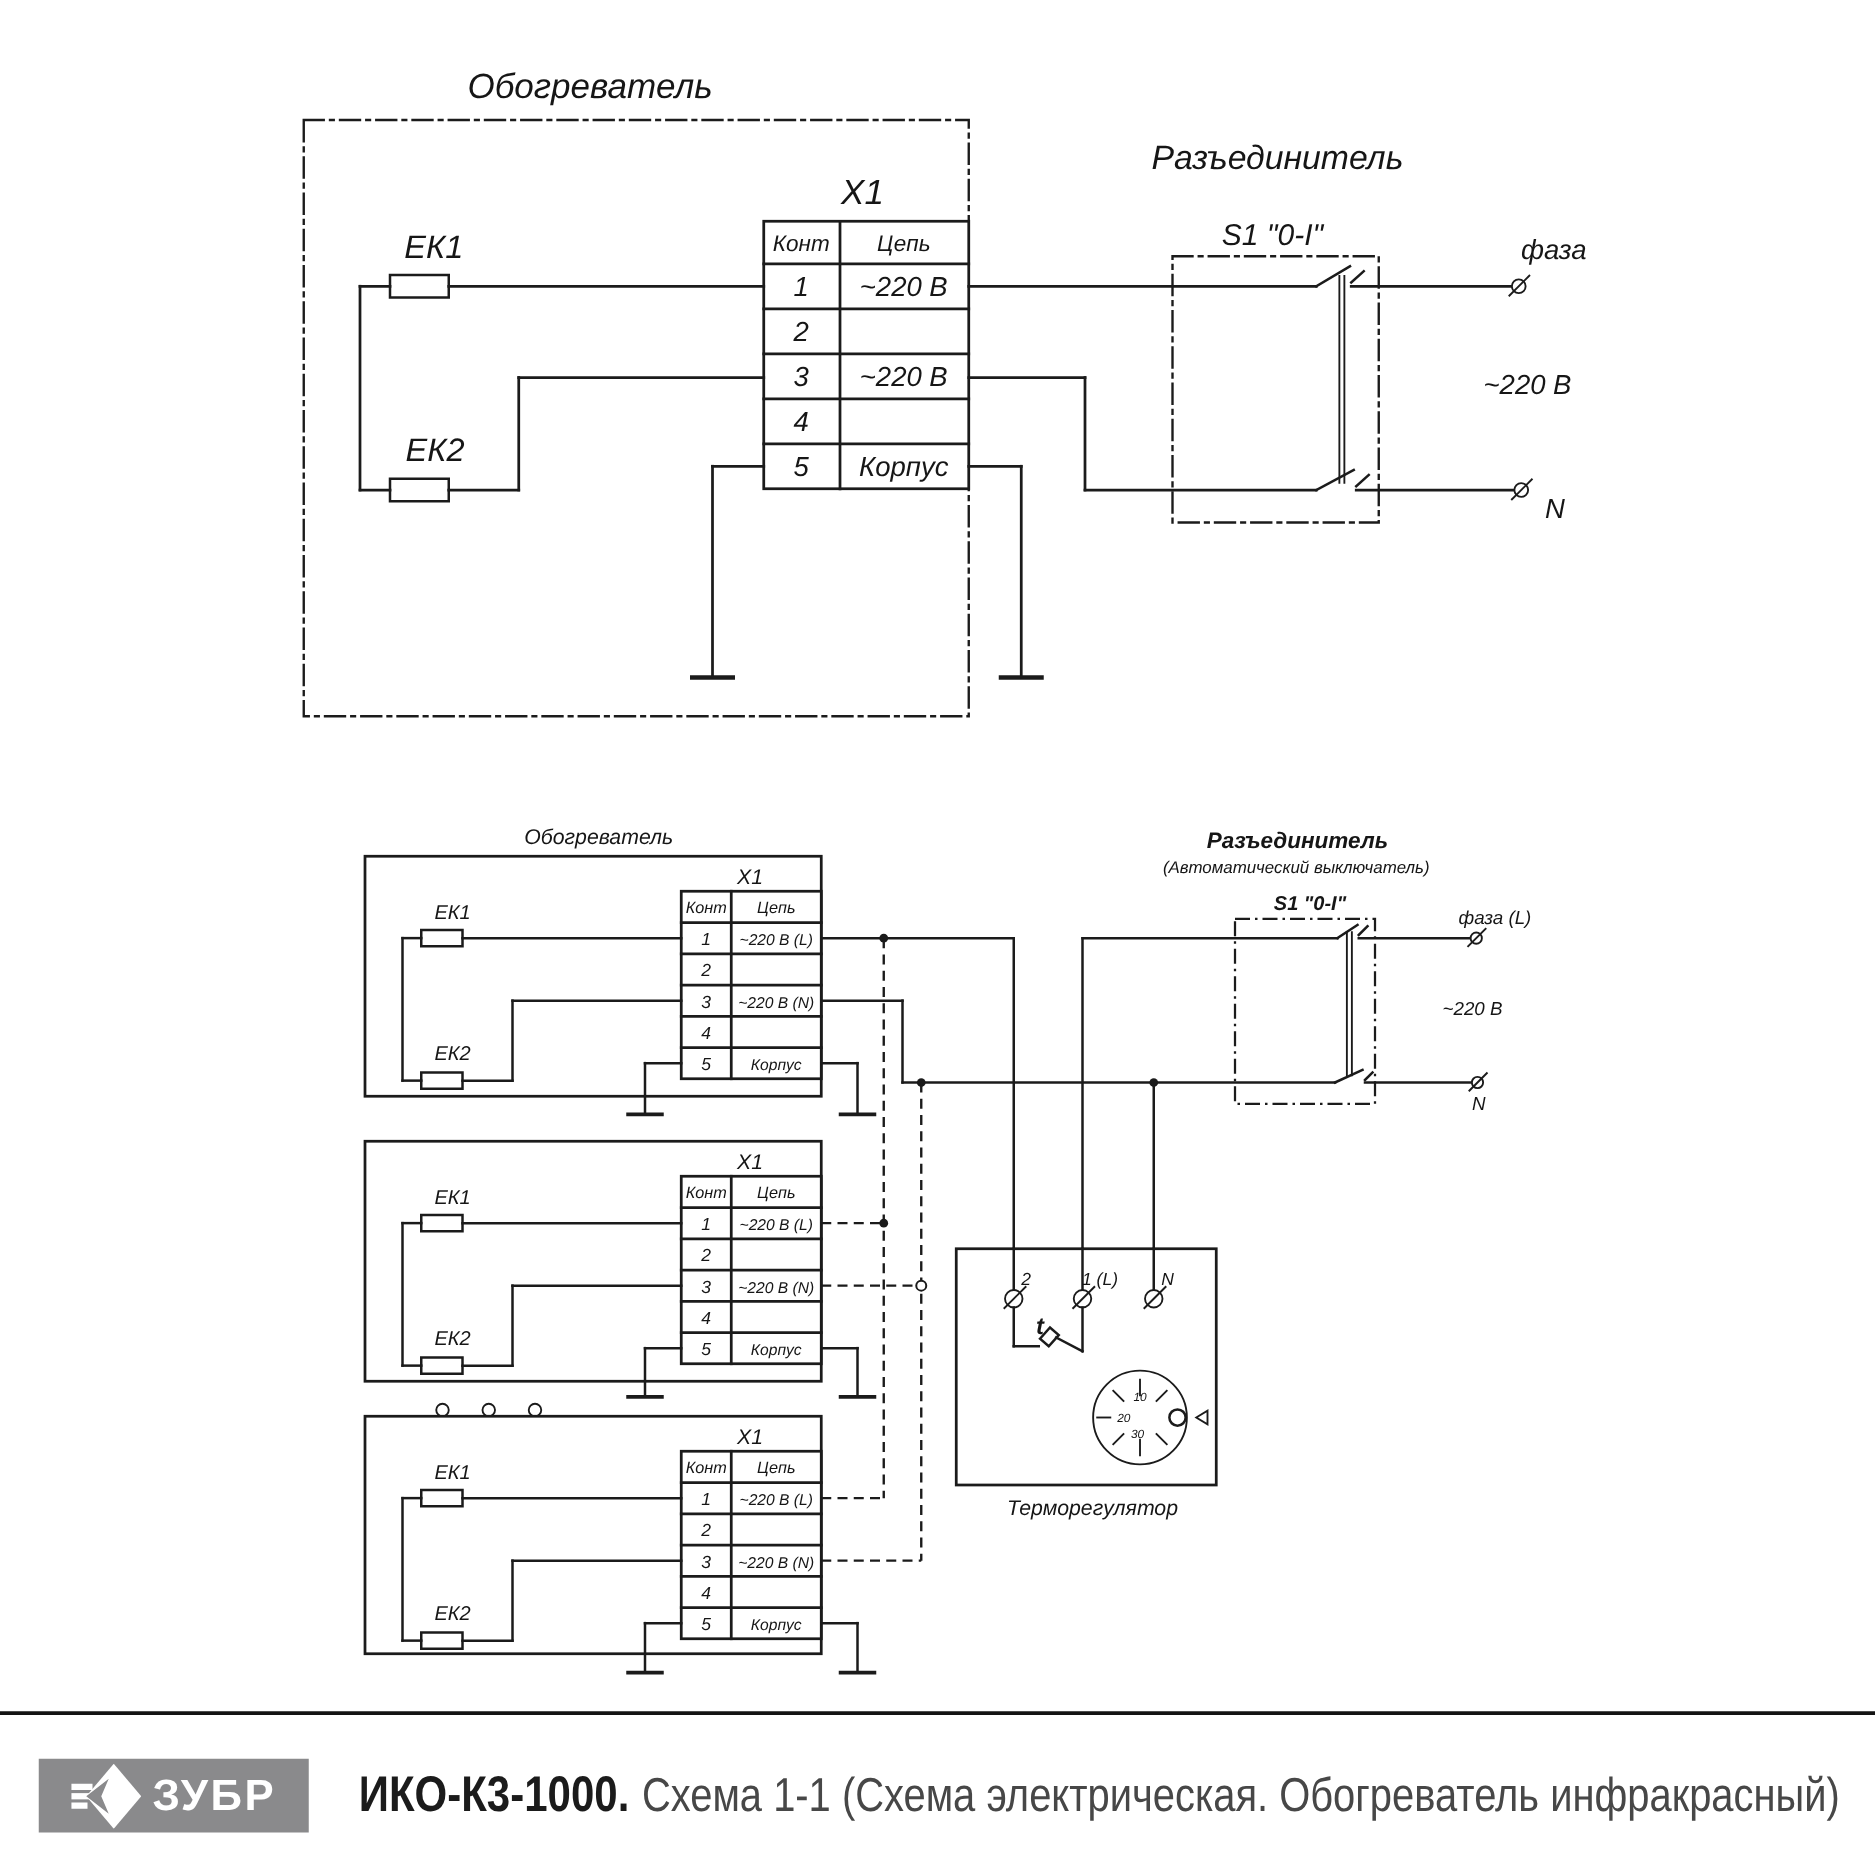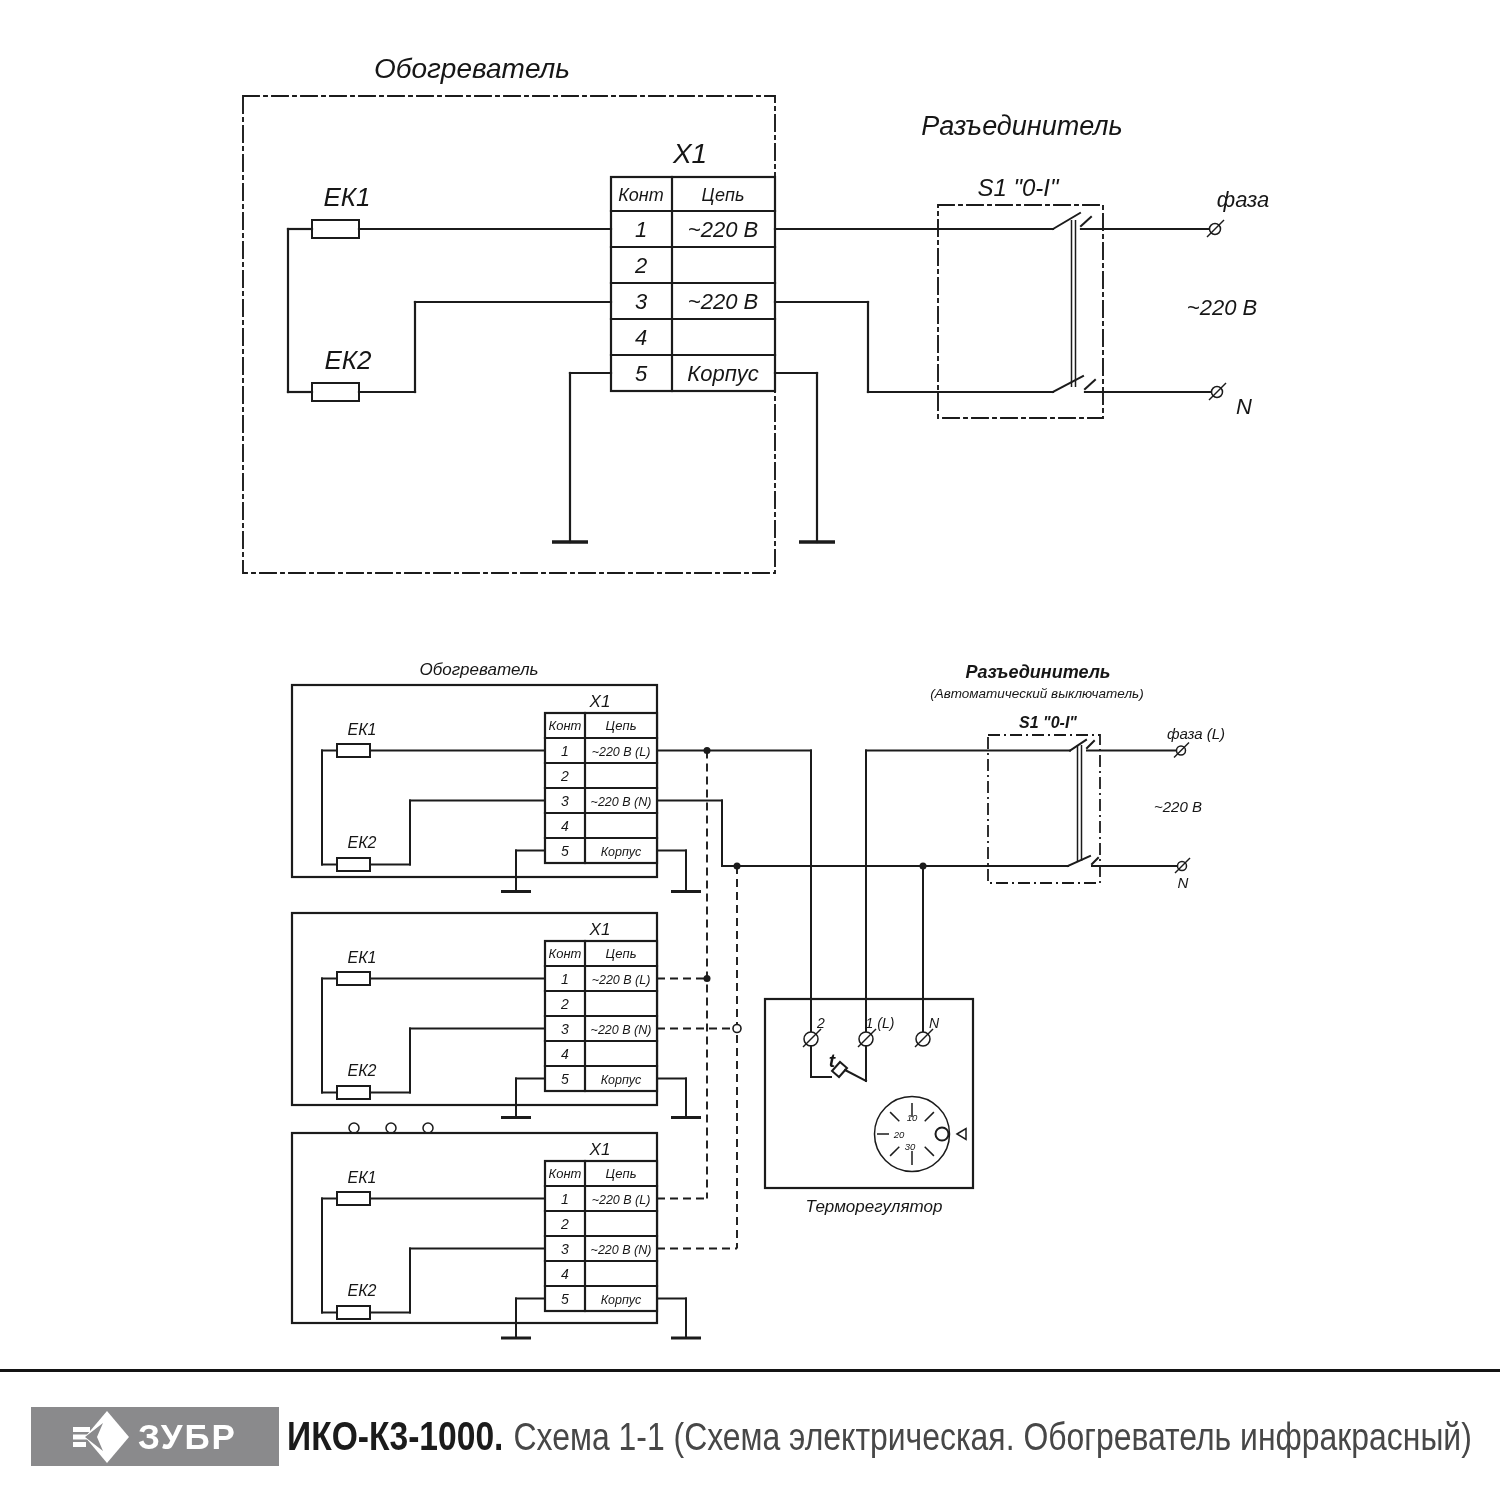--- a/index.html
+++ b/index.html
@@ -16,21 +16,21 @@
   .thin{stroke:#1b1b1b;stroke-width:1.5;fill:none}
   .dd{stroke-dasharray:16 5 3 5;stroke-width:1.9}
   .dd2{stroke-dasharray:12 4 2 4;stroke-width:1.8}
   .dsh{stroke-dasharray:8 5;stroke-width:1.9}
   .bar{stroke:#1b1b1b;stroke-width:3.5;fill:none}
   .bar2{stroke:#1b1b1b;stroke-width:3;fill:none}
   .dot{fill:#1b1b1b;stroke:none}
   .oc{fill:#ffffff;stroke:#1b1b1b;stroke-width:1.6}
   .wh{fill:#ffffff}
   .footer-rule{position:absolute;left:0;top:1369px;width:1500px;height:3px;background:#141414;}
-  .logo{position:absolute;left:31px;top:1407px;width:248px;height:59px;background:#8a8a8c;
+  .logo{position:absolute;left:31px;top:1407px;width:216px;height:59px;background:#8a8a8c;
         display:flex;align-items:center;justify-content:center;gap:9px;}
   .brand{color:#ffffff;font-weight:800;font-size:35px;letter-spacing:2px;}
   .title-line{position:absolute;left:287px;top:1414px;white-space:nowrap;
               transform:scaleX(0.84);transform-origin:0 0;}
   .model{font-size:40px;font-weight:700;color:#1b1b1b;}
   .desc{font-size:38px;font-weight:400;color:#474747;margin-left:12px;}
 </style>
 </head>
 <body>
 

